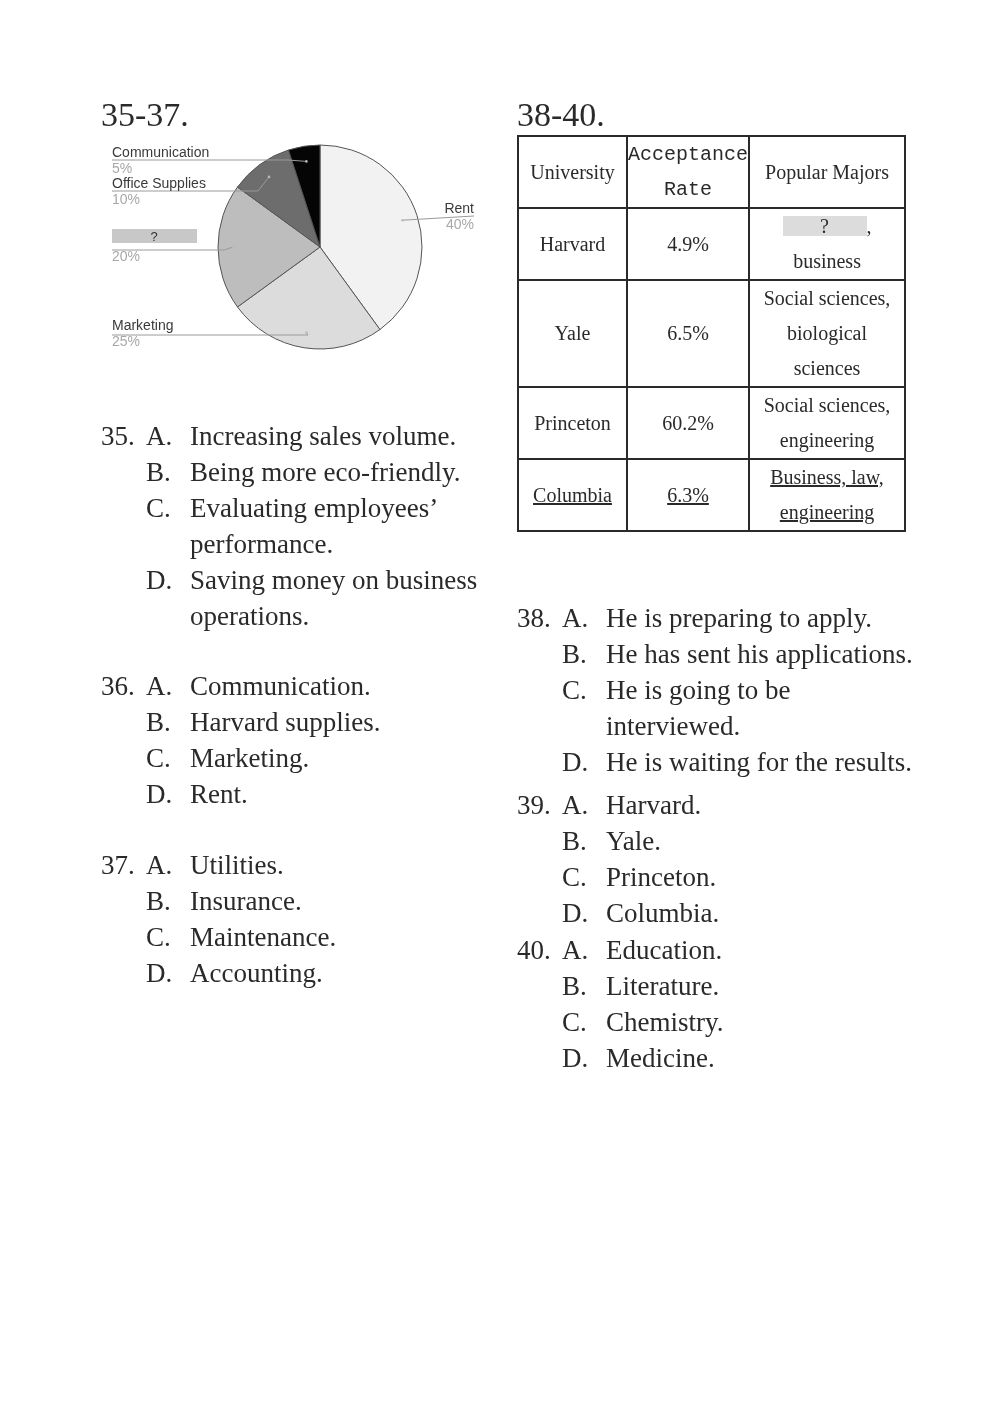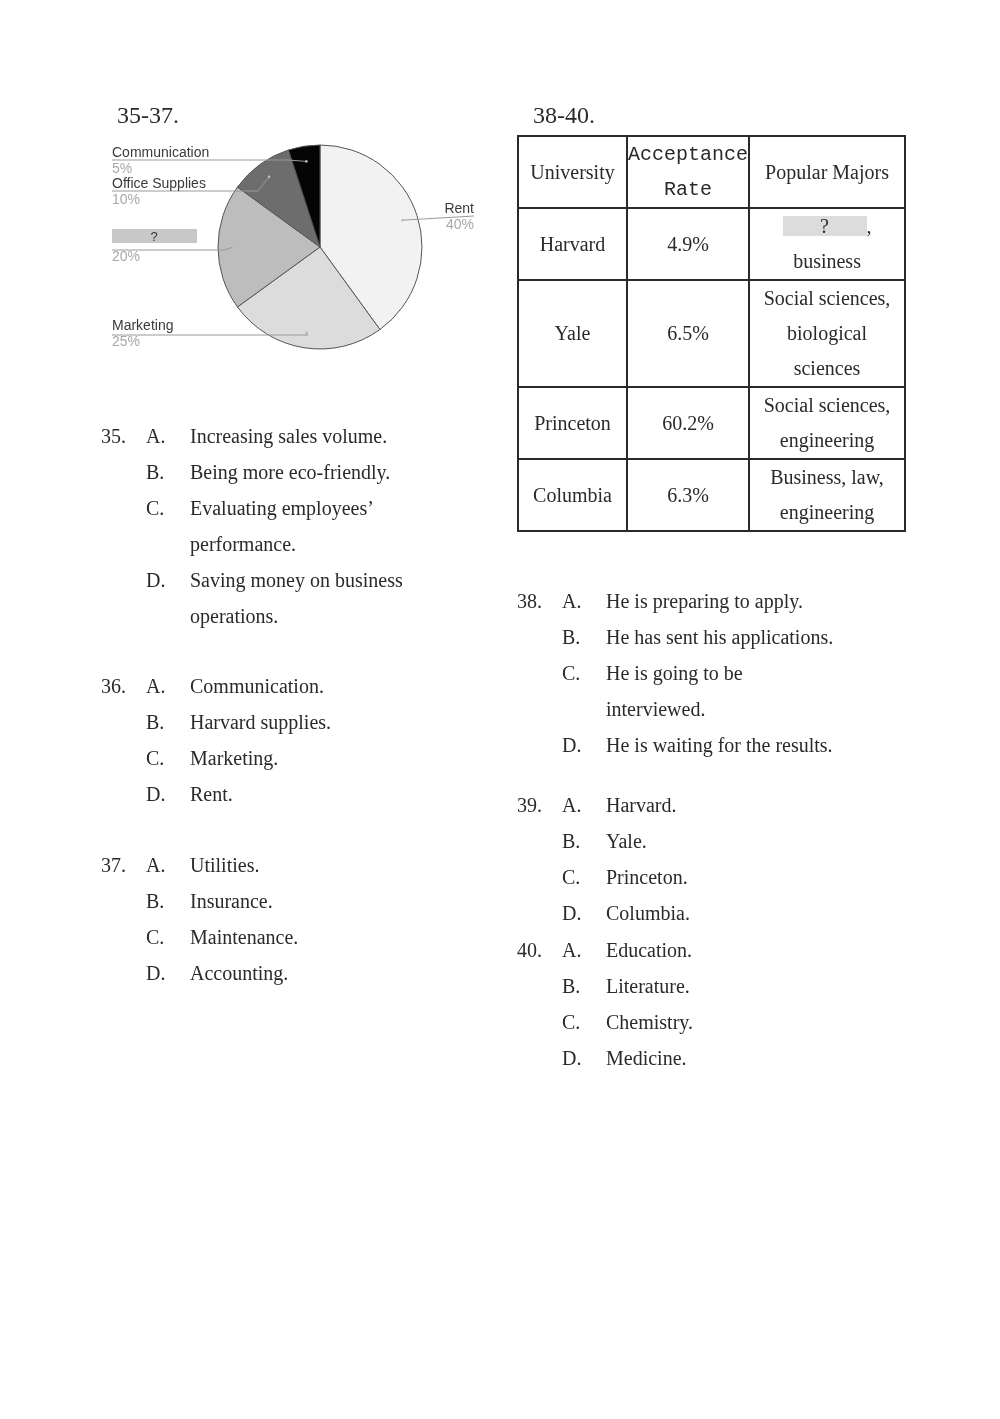--- a/index.html
+++ b/index.html
@@ -1,34 +1,34 @@
 <!DOCTYPE html>
 <html><head>
 <meta charset="utf-8">
 <style>
   html, body { margin: 0; padding: 0; background: #ffffff; }
   body { width: 1000px; height: 1419px; position: relative; overflow: hidden;
          font-family: "Liberation Serif", "DejaVu Serif", serif; color: #2a2a2a; }
   .abs { position: absolute; }
-  .section-title { font-size: 24px; line-height: 30px; margin-left: 16px; }
+  .section-title { font-size: 34px; line-height: 30px; }
   
   #pie-wrap { position: absolute; left: 100px; top: 135px; width: 390px; height: 230px; }
   #pie-svg { position: absolute; left: 0; top: 0; width: 390px; height: 230px; overflow: visible; }
   .pie-label { font-family: "Liberation Sans", "DejaVu Sans", sans-serif; font-size: 14px; fill: #3a3a3a; }
   .pie-pct { font-family: "Liberation Sans", "DejaVu Sans", sans-serif; font-size: 14px; fill: #a8a8a8; }
   .pie-q { font-family: "Liberation Sans", "DejaVu Sans", sans-serif; font-size: 13px; fill: #333; }
   
   table.uni { position: absolute; left: 517px; top: 135px; border-collapse: collapse;
               font-size: 20px; line-height: 35px; }
   table.uni td, table.uni th { border: 2px solid #2a2a2a; text-align: center; font-weight: normal; padding: 0; }
   .c1 { width: 107px; border-radius: 12px; } .c2 { width: 113px; font-family: Liberation Mono, monospace; } .c3 { width: 154px; }
   .hide-box { display: inline-block; background: #dcdcdc; width: 84px; height: 20px; line-height: 20px;
               vertical-align: middle; position: relative; top: -2px; }
   
-  .q { position: absolute; font-size: 20px; line-height: 36px; }
+  .q { position: absolute; font-size: 27px; line-height: 36px; }
   .q .row { display: flex; }
   .q .num { width: 45px; }
   .q .let { width: 44px; }
   .q .txt { }
 </style>
 </head>
 <body>
 
 <div class="abs section-title" style="left:101px; top:100px;">35-37.</div>
 
@@ -167,29 +167,29 @@
   <tr style="height:106px;">
     <td>Yale</td>
     <td>6.5%</td>
     <td><span>Social sciences,</span><br><span>biological</span><br><span>sciences</span></td>
   </tr>
   <tr style="height:71px;margin-top:44px;">
     <td>Princeton</td>
     <td>60.2%</td>
     <td><span>Social sciences,</span><br><span>engineering</span></td>
   </tr>
-  <tr style="height:71px;">
+  <tr style="height:71px;text-decoration:underline;">
     <td>Columbia</td>
     <td>6.3%</td>
     <td><span>Business, law,</span><br><span>engineering</span></td>
   </tr>
 </tbody>
   </table>
 
-<div class="q" id="q38" style="left:517px; top:583px;">
+<div class="q" id="q38" style="left:517px; top:600px;">
     <div class="row">
       <span class="num">38.</span>
       <span class="let">A.</span>
       <span class="txt">He is preparing to apply.</span>
     </div>
     <div class="row">
       <span class="num"></span>
       <span class="let">B.</span>
       <span class="txt">He has sent his applications.</span>
     </div>

